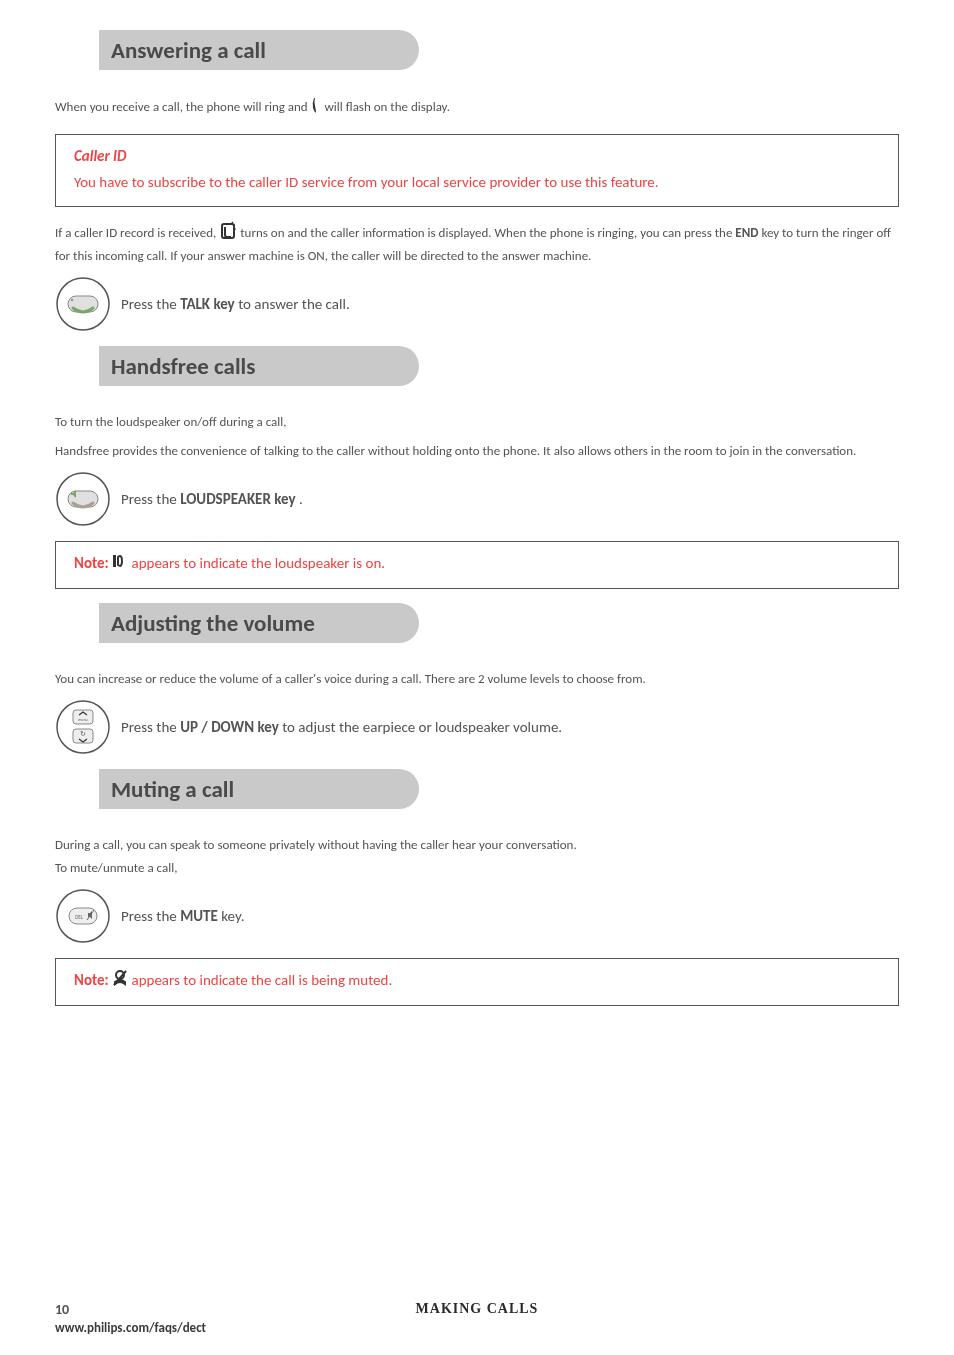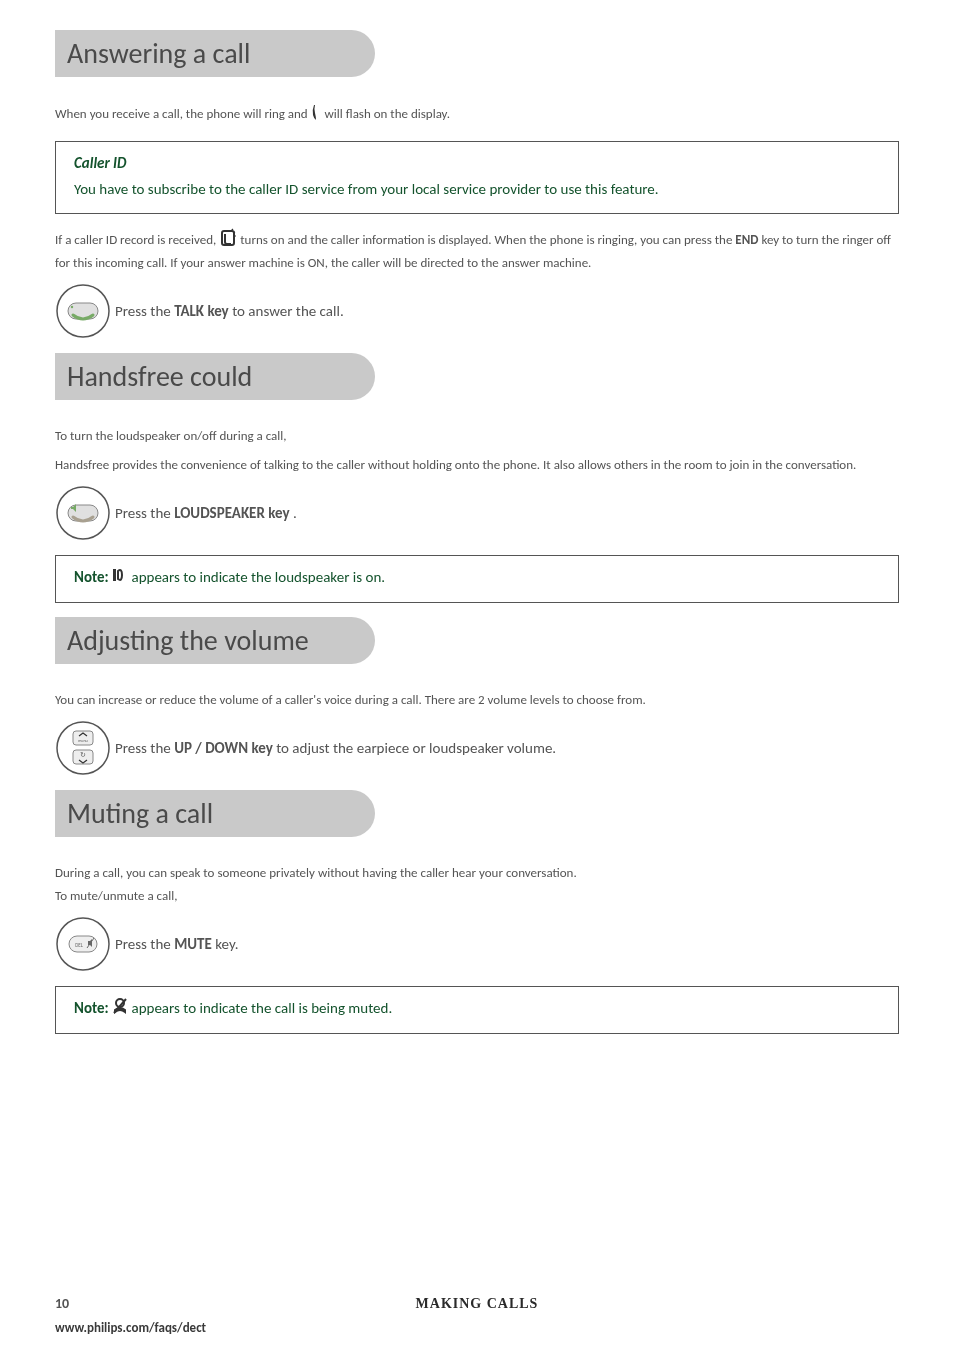--- a/index.html
+++ b/index.html
@@ -14,53 +14,54 @@
     height: 1355px;
     padding: 30px 55px 20px 55px;
     box-sizing: border-box;
     position: relative;
   }
   .section-title {
     background: #c9c9c9;
     border-radius: 0 24px 24px 0;
     padding: 6px 18px 6px 12px;
     display: inline-block;
-    font-size: 28px;
-    font-weight: normal;
+    font-size: 23px;
+    font-weight: bold;
     color: #4a4a4a;
     margin-bottom: 16px;
     min-width: 290px;
+    margin-left: 44px;
   }
   .body-text {
     font-size: 13px;
     line-height: 1.5;
     color: #545454;
     margin: 10px 0;
   }
   .callout-box {
     border: 1px solid #555;
     padding: 10px 18px 12px 18px;
     margin: 14px 0;
     font-size: 15px;
     line-height: 1.5;
-    color: #14532d;
+    color: #ef4444;
   }
   .callout-title {
     font-weight: bold;
     font-style: italic;
     margin-bottom: 4px;
   }
   .icon-inline {
     display: inline-block;
     vertical-align: middle;
   }
   .step-row {
     display: flex;
     align-items: center;
-    gap: 4px;
+    gap: 10px;
     margin: 6px 0 14px 0;
   }
   .step-icon {
     width: 56px;
     height: 56px;
     flex-shrink: 0;
   }
   .step-text {
     font-size: 15px;
     color: #545454;
@@ -68,21 +69,21 @@
   .step-text b { font-weight: bold; }
 
   .footer {
     position: absolute;
     bottom: 20px;
     left: 55px;
     right: 55px;
   }
   .footer-top {
     display: flex;
-    align-items: flex-end;
+    align-items: flex-start;
     font-size: 14px;
     color: #545454;
     gap: 40px;
   }
   .page-number {
     font-weight: bold;
     width: 60px;
   }
   .making-calls {
     flex: 1;
@@ -90,21 +91,21 @@
     font-weight: 900;
     letter-spacing: 1px;
     font-family: Liberation Serif, serif;
     font-size: 14px;
     color: #2a2a2a;
   }
   .footer-url {
     font-size: 13px;
     font-weight: bold;
     color: #3a3a3a;
-    margin-top: 8px;
+    margin-top: 2px;
   }
 </style>
 </head>
 <body>
 
 <div class="page">
 
   
   <div class="section-title">Answering a call</div>
 
@@ -147,21 +148,21 @@
       </svg>
     </span>
     <span class="step-text">
       <span>Press the </span>
       <b>TALK key</b>
       <span> to answer the call.</span>
     </span>
   </div>
 
   
-  <div class="section-title">Handsfree could</div>
+  <div class="section-title">Handsfree calls</div>
 
   <p class="body-text">To turn the loudspeaker on/off during a call,</p>
   <p class="body-text">Handsfree provides the convenience of talking to the caller without holding onto the phone.  It also allows others in the room to join in the conversation.</p>
 
   <div class="step-row">
     <span class="step-icon">
       <svg width="56" height="56" viewBox="0 0 56 56">
         <ellipse cx="28" cy="28" rx="26" ry="26" fill="#fff" stroke="#555" stroke-width="1.5"></ellipse>
         <rect x="13" y="20" width="30" height="16" rx="8" fill="#e0e0e0" stroke="#888" stroke-width="1"></rect>
         <path d="M18 32 Q28 40 38 32" stroke="#a8a090" stroke-width="3" fill="none" stroke-linecap="round"></path>

